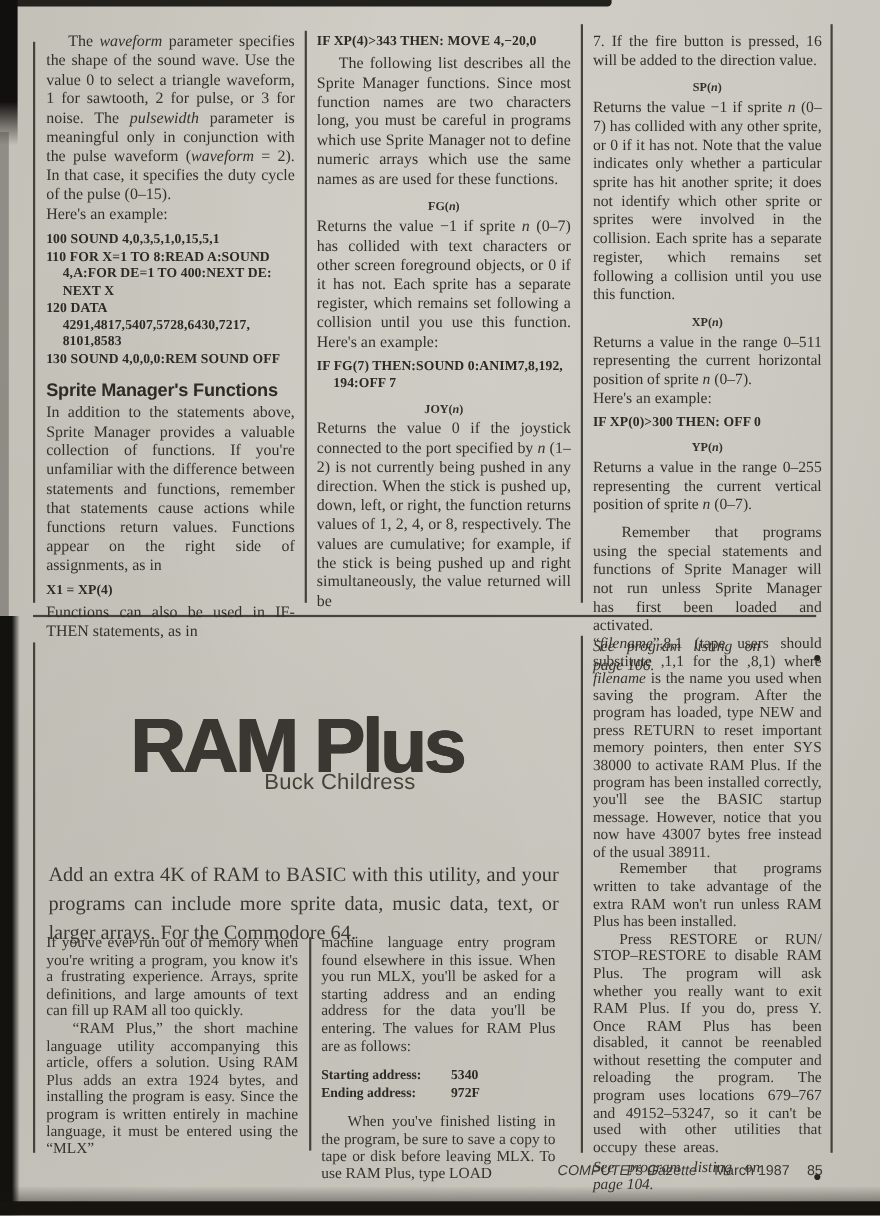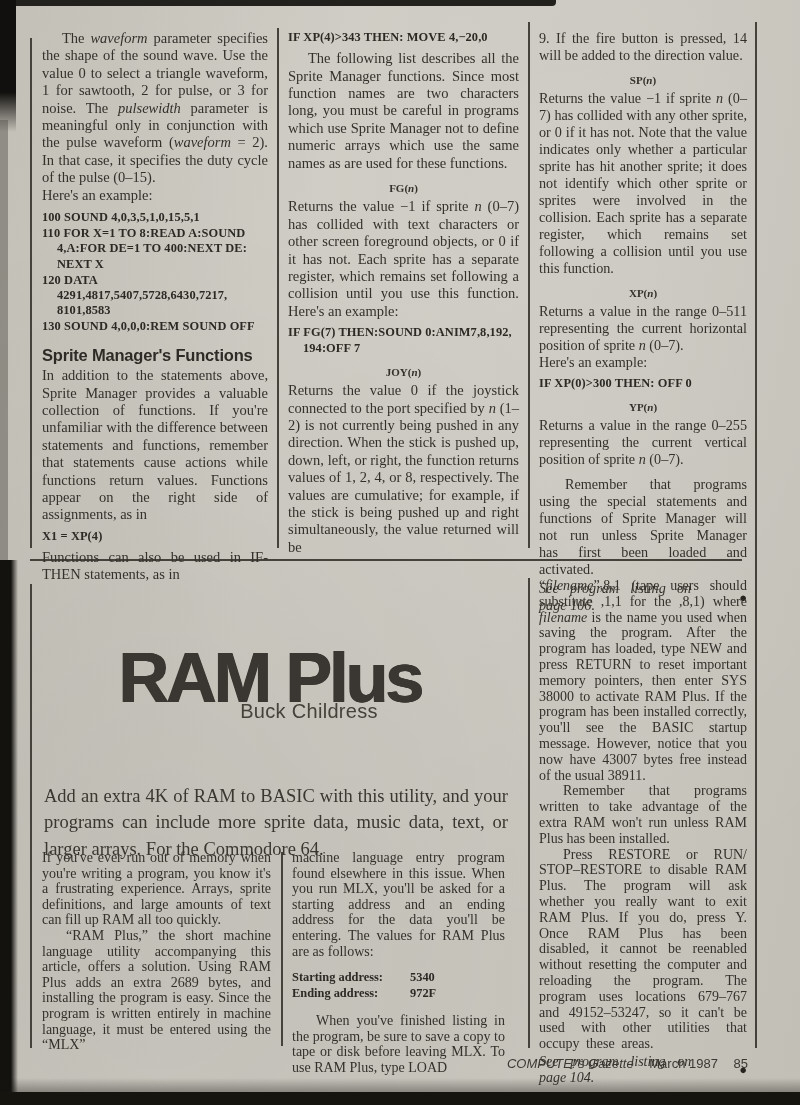--- a/index.html
+++ b/index.html
@@ -113,21 +113,21 @@
     <div class="code" style="margin-top:0;">IF XP(4)&gt;343 THEN: MOVE 4,−20,0</div>
     <p class="para ind">The following list describes all the Sprite Manager functions. Since most function names are two characters long, you must be careful in programs which use Sprite Manager not to define numeric arrays which use the same names as are used for these functions.</p>
     <h4 class="fn-head">FG(<i>n</i>)</h4>
     <p class="para">Returns the value −1 if sprite <i>n</i> (0–7) has collided with text characters or other screen foreground objects, or 0 if it has not. Each sprite has a separate register, which remains set following a collision until you use this function. Here's an example:</p>
     <div class="code">IF FG(7) THEN:SOUND 0:ANIM7,8,192, 194:OFF 7</div>
     <h4 class="fn-head">JOY(<i>n</i>)</h4>
     <p class="para">Returns the value 0 if the joystick connected to the port specified by <i>n</i> (1–2) is not currently being pushed in any direction. When the stick is pushed up, down, left, or right, the function returns values of 1, 2, 4, or 8, respectively. The values are cumulative; for example, if the stick is being pushed up and right simultaneously, the value returned will be</p>
   </div>
 
   <div class="tcol tcol3">
-    <p class="para">9. If the fire button is pressed, 14 will be added to the direction value.</p>
+    <p class="para">7. If the fire button is pressed, 16 will be added to the direction value.</p>
     <h4 class="fn-head">SP(<i>n</i>)</h4>
     <p class="para">Returns the value −1 if sprite <i>n</i> (0–7) has collided with any other sprite, or 0 if it has not. Note that the value indicates only whether a particular sprite has hit another sprite; it does not identify which other sprite or sprites were involved in the collision. Each sprite has a separate register, which remains set following a collision until you use this function.</p>
     <h4 class="fn-head">XP(<i>n</i>)</h4>
     <p class="para">Returns a value in the range 0–511 representing the current horizontal position of sprite <i>n</i> (0–7).</p>
     <p class="para">Here's an example:</p>
     <div class="code">IF XP(0)&gt;300 THEN: OFF 0</div>
     <h4 class="fn-head">YP(<i>n</i>)</h4>
     <p class="para">Returns a value in the range 0–255 representing the current vertical position of sprite <i>n</i> (0–7).</p>
     <p class="para spaced" style="margin-top:8px; text-indent:26px;">Remember that programs using the special statements and functions of Sprite Manager will not run unless Sprite Manager has first been loaded and activated.</p>
     <div class="note-line">
@@ -135,21 +135,21 @@
       <span class="bullet">●</span>
     </div>
   </div>
 
   <h1 class="ram-title">RAM Plus</h1>
   <div class="ram-byline">Buck Childress</div>
   <p class="ram-deck">Add an extra 4K of RAM to BASIC with this utility, and your programs can include more sprite data, music data, text, or larger arrays. For the Commodore 64.</p>
 
   <div class="rcol rcol1">
     <p class="para">If you've ever run out of memory when you're writing a program, you know it's a frustrating experience. Arrays, sprite definitions, and large amounts of text can fill up RAM all too quickly.</p>
-    <p class="para rind">“RAM Plus,” the short machine language utility accompanying this article, offers a solution. Using RAM Plus adds an extra 2689 bytes, and installing the program is easy. Since the program is written entirely in machine language, it must be entered using the “MLX”</p>
+    <p class="para rind">“RAM Plus,” the short machine language utility accompanying this article, offers a solution. Using RAM Plus adds an extra 1924 bytes, and installing the program is easy. Since the program is written entirely in machine language, it must be entered using the “MLX”</p>
   </div>
 
   <div class="rcol rcol2">
     <p class="para">machine language entry program found elsewhere in this issue. When you run MLX, you'll be asked for a starting address and an ending address for the data you'll be entering. The values for RAM Plus are as follows:</p>
     <div class="addr">
       <div class="addr-row">
         <span class="addr-label">Starting address:</span>
         <span>5340</span>
       </div>
       <div class="addr-row">

